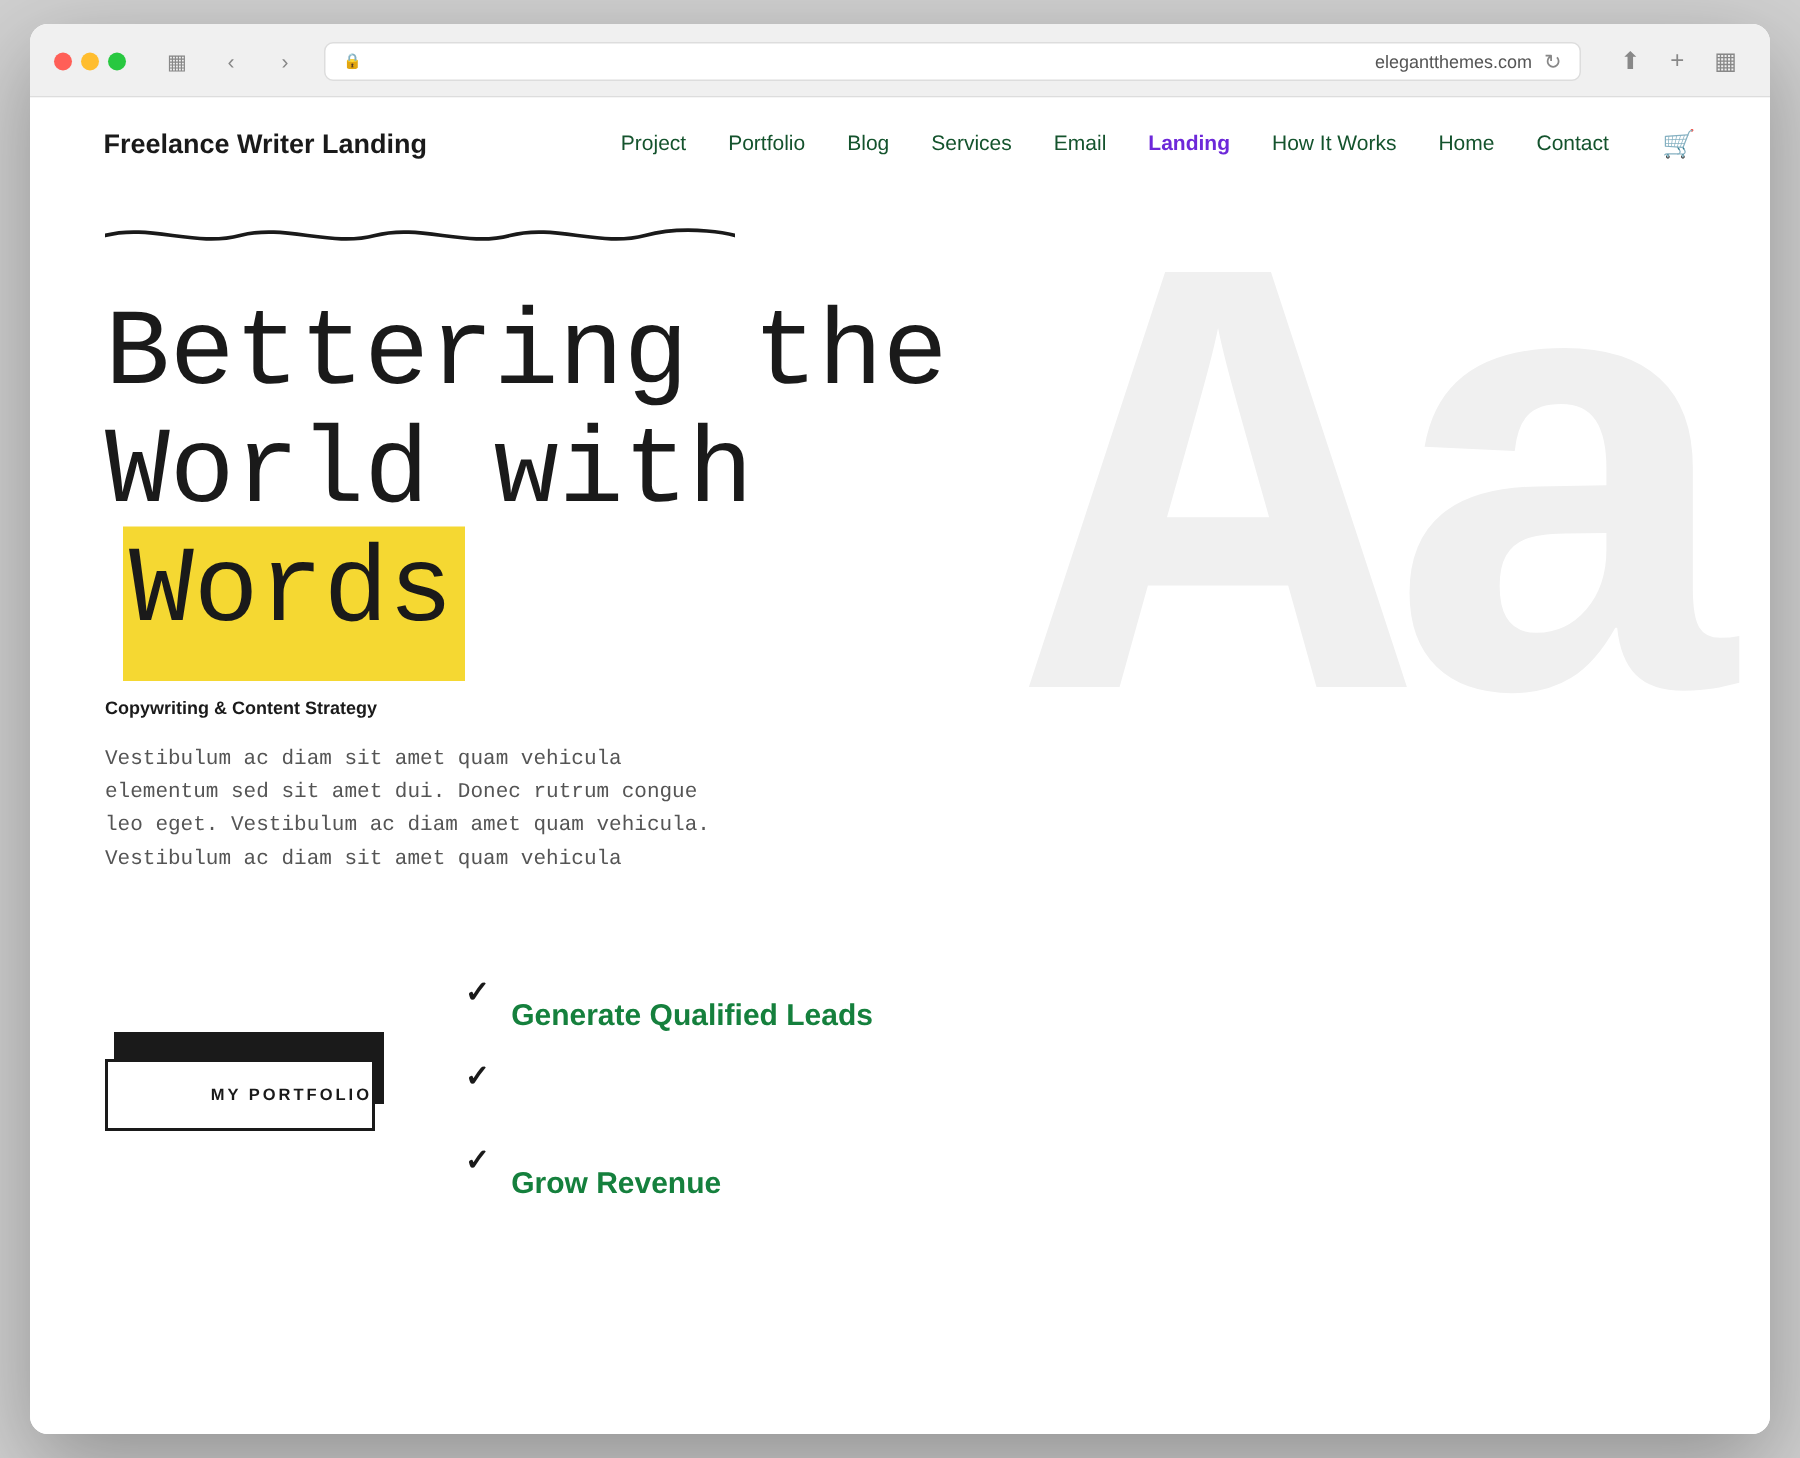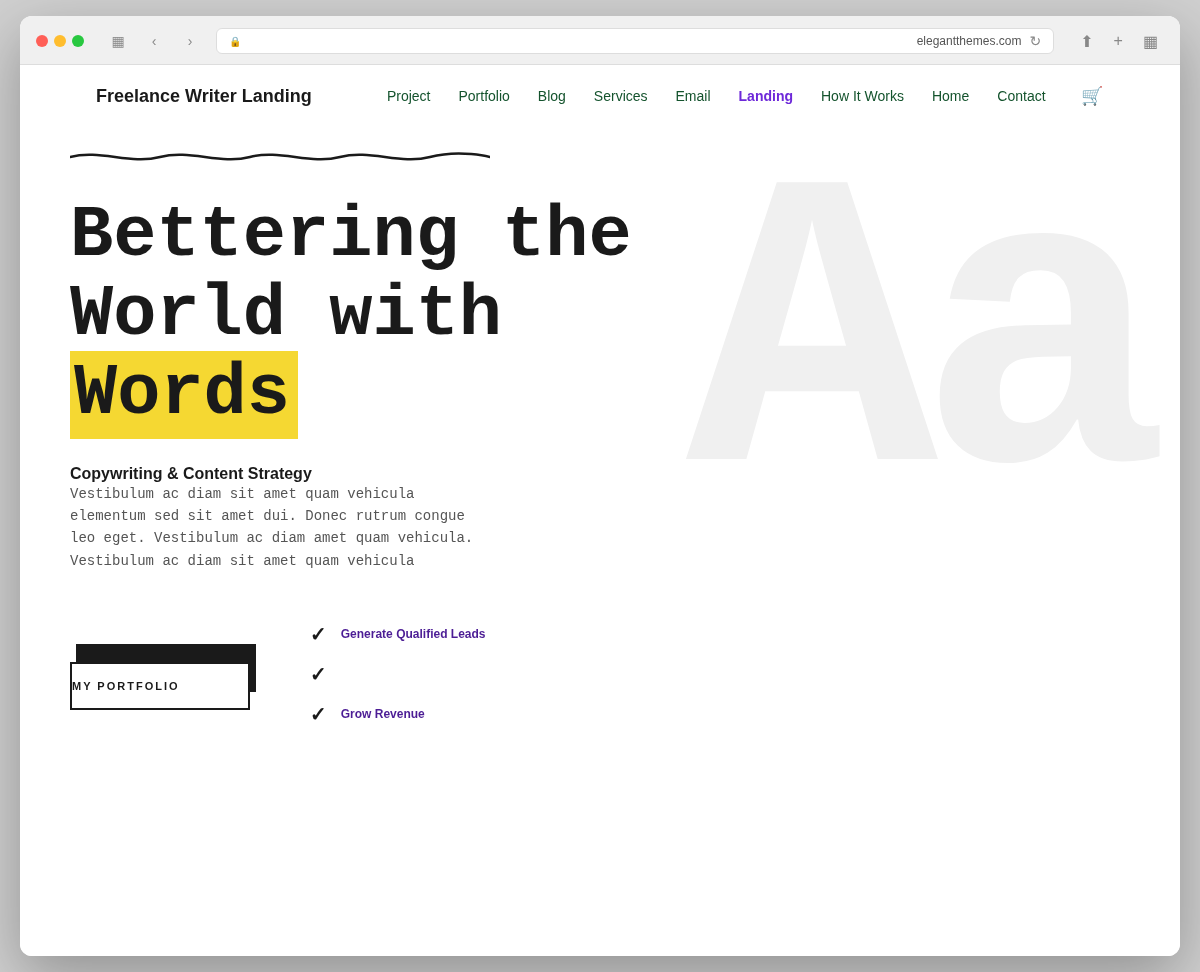--- a/index.html
+++ b/index.html
@@ -124,21 +124,21 @@
     .website-content {
       flex: 1;
       background: white;
       overflow: hidden;
     }
 
     
     .nav {
       display: flex;
       align-items: center;
-      padding: 20px 76px;
+      padding: 20px 49px;
       border-bottom: none;
     }
 
     .nav-logo {
       font-size: 18px;
       font-weight: 700;
       color: #1a1a1a;
       flex-shrink: 0;
     }
 
@@ -196,36 +196,38 @@
     .hero-left {
       flex: 1;
       max-width: 620px;
       position: relative;
       z-index: 2;
     }
 
     .hero-title {
       font-family: 'Courier New', Courier, monospace;
       font-size: 72px;
-      font-weight: 700;
+      font-weight: 400;
       line-height: 1.1;
       color: #1a1a1a;
       margin-bottom: 30px;
     }
 
     .hero-title .highlight {
       background: #f5d832;
-      padding: 2px 8px 4px 4px;
+      padding: 2px 8px 19px 4px;
       display: inline;
+      margin-left: 12px;
     }
 
     .hero-subtitle {
-      font-size: 16px;
+      font-size: 12px;
       font-weight: 700;
       color: #1a1a1a;
+      margin-bottom: 16px;
     }
 
     .hero-description {
       font-size: 14px;
       color: #555;
       line-height: 1.6;
       max-width: 420px;
       margin-bottom: 50px;
       font-family: Liberation Mono, monospace;
     }
@@ -274,21 +276,21 @@
       display: inline-block;
       width: 180px;
       height: 48px;
       border: 2px solid #1a1a1a;
       background: white;
       font-size: 11px;
       font-weight: 700;
       letter-spacing: 2px;
       color: #1a1a1a;
       cursor: pointer;
-      text-align: left;
+      text-align: right;
       line-height: 44px;
       margin-top: 24px;
     }
 
     
     .checklist {
       list-style: none;
       display: flex;
       flex-direction: column;
       gap: 16px;
@@ -301,23 +303,24 @@
     }
 
     .check-icon {
       color: #1a1a1a;
       font-size: 20px;
       font-weight: 700;
       flex-shrink: 0;
     }
 
     .check-label {
-      font-size: 12px;
-      font-weight: 700;
-      color: #4c1d95;
+      font-size: 20px;
+      font-weight: 700;
+      color: #15803d;
+      margin-top: 32px;
     }
   </style>
 </head>
 <body>
 
 <div class="browser-window">
 
   <div class="browser-chrome">
     <div class="browser-titlebar">
       <div class="traffic-lights">

